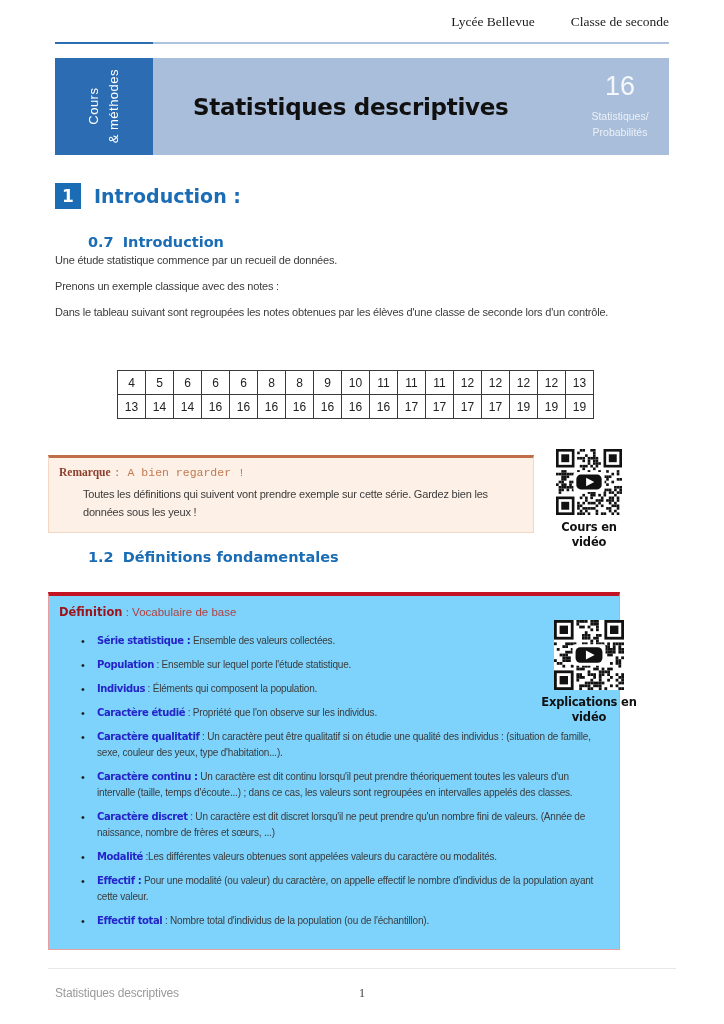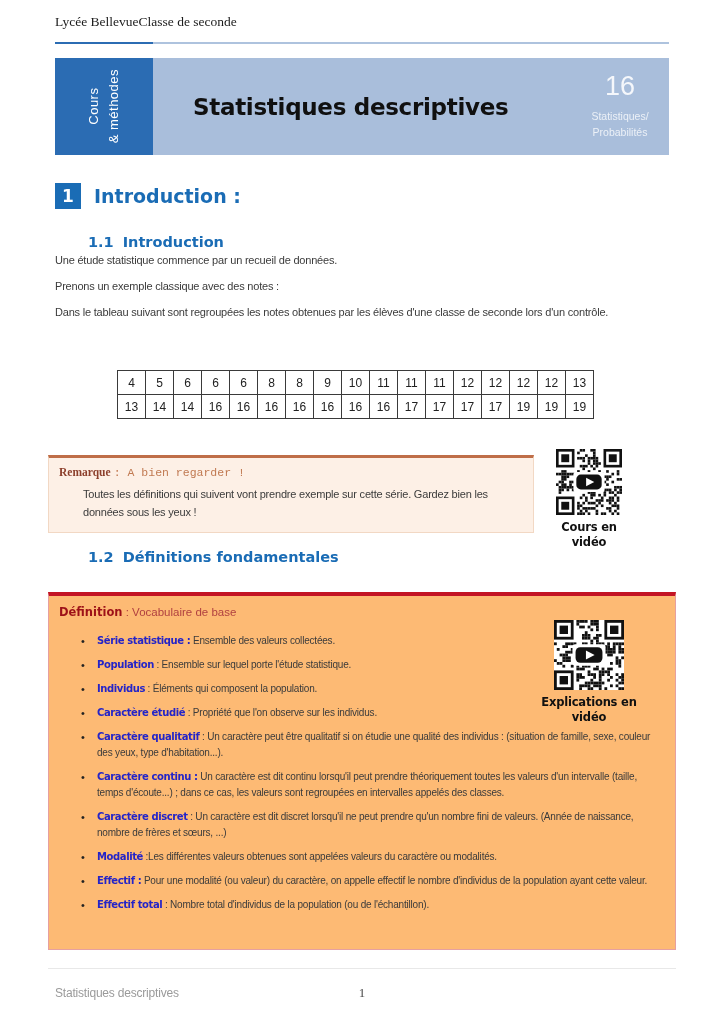--- a/index.html
+++ b/index.html
@@ -4,22 +4,22 @@
 <style>
   * { margin:0; padding:0; box-sizing:border-box; }
   html,body { background:#fff; }
   .page {
     position:relative; width:724px; height:1024px; margin:0 auto;
     background:#ffffff; overflow:hidden;
     font-family:"Liberation Sans", sans-serif; color:#3b3b3b;
   }
   
   .hdr { position:absolute; top:14px; left:55px; width:614px;
-         display:flex; justify-content:flex-start;
-         font-family:"Liberation Serif", serif; font-size:13.5px; color:#1c1c1c; }
+         display:flex; justify-content:flex-end;
+         font-family:"Liberation Serif", serif; font-size:13.5px; color:#1c1c1c;gap:36px; }
   .hdr-rule { position:absolute; top:42px; left:55px; width:614px; height:2px; display:flex; }
   .hdr-rule .seg-dark { width:98px; background:#2b6cb3; }
   .hdr-rule .seg-light { flex:1; background:#aec3de; }
   
   .banner { position:absolute; top:58px; left:55px; width:614px; height:97px; display:flex; }
   .banner-side { width:98px; background:#2b6cb3; display:flex; align-items:center; justify-content:center; }
   .banner-side .vtext { transform:rotate(-90deg); color:#fff; font-size:13px;
         line-height:1.55; text-align:center; white-space:nowrap; letter-spacing:.5px; }
   .banner-main { flex:1; background:#a9bedb; position:relative; }
   .banner-title { position:absolute; left:40px; top:0; height:100%; display:flex; align-items:center;
@@ -56,22 +56,22 @@
   .remark-label { font-family:Liberation Serif, serif; font-weight:bold; color:#8c3f2c; }
   .remark-sub { color:#c17a52;font-family:Liberation Mono, monospace; }
   .remark-body { padding-left:24px; font-size:11px; letter-spacing:-0.2px;
         line-height:1.65; color:#3b3b3b; }
   
   .qr-wrap { position:absolute; text-align:center; }
   .qr1 { top:449px; left:543px; width:92px; }
   .qr-caption { margin-top:5px; font-family:"DejaVu Sans", sans-serif; font-weight:bold;
         font-size:11.5px; color:#111; line-height:1.3; letter-spacing:-0.2px; }
   
-  .defbox { position:absolute; top:592px; left:48px; width:628px;
-        background:#fdba74; border:1px solid #e6a0a0; border-top:4px solid #c31424;
+  .defbox { position:absolute; top:592px; left:48px; width:572px;
+        background:#7dd3fc; border:1px solid #e6a0a0; border-top:4px solid #c31424;
         padding:9px 14px 12px 10px; min-height:358px; }
   .def-head { font-size:11.5px; }
   .def-label { font-family:"DejaVu Sans", sans-serif; font-weight:bold; color:#9d1118; }
   .def-sub { color:#b04040; }
   .def-qr { top:620px; left:534px; width:110px; }
   .def-list { list-style:none; margin-top:14px; padding-left:22px; }
   .def-list li { position:relative; padding-left:16px; margin-bottom:8px;
         font-size:10px; letter-spacing:-0.2px; line-height:16px; color:#3b3b3b;
         padding-right:4px; }
   .def-list li::before { content:"•"; position:absolute; left:0; top:0; font-size:11px; color:#222; }
@@ -118,21 +118,21 @@
       </div>
     </div>
   </div>
 
   <div class="sec1">
     <div class="sec1-numbox">1</div>
     <div class="sec1-title">Introduction :</div>
   </div>
 
   <div class="subsec sub11">
-    <span class="num">1.1</span><span>Introduction</span>
+    <span class="num">0.7</span><span>Introduction</span>
   </div>
 
   <div class="intro">
     <p>Une étude statistique commence par un recueil de données.</p>
     <p>Prenons un exemple classique avec des notes :</p>
     <p>Dans le tableau suivant sont regroupées les notes obtenues par les élèves d'une classe de seconde lors d'un contrôle.</p>
   </div>
 
   <table class="notes">
       <tbody>

